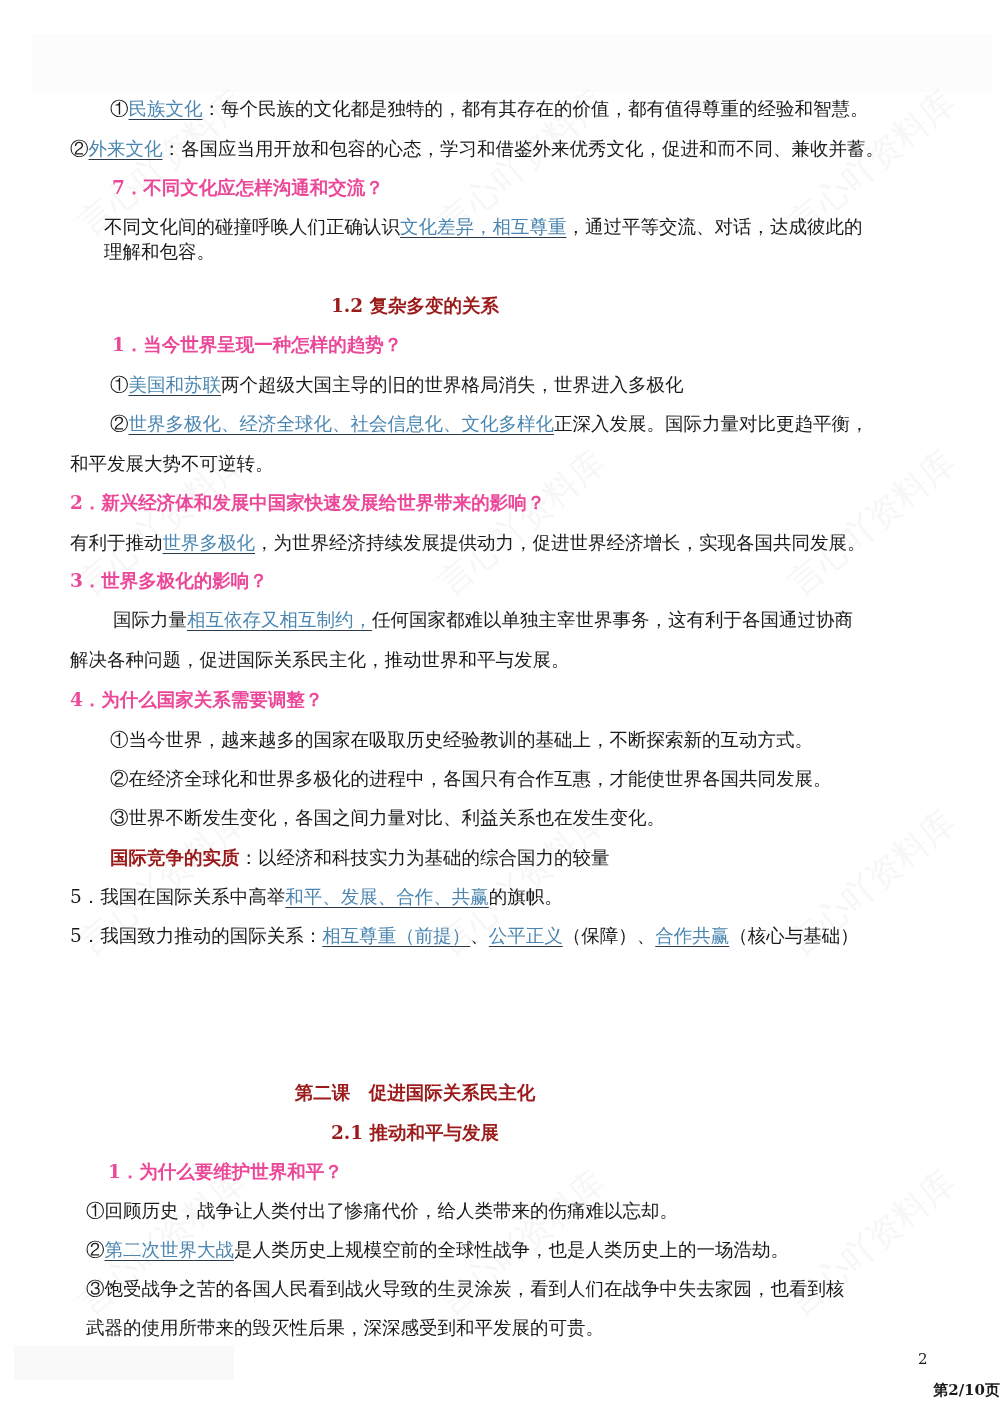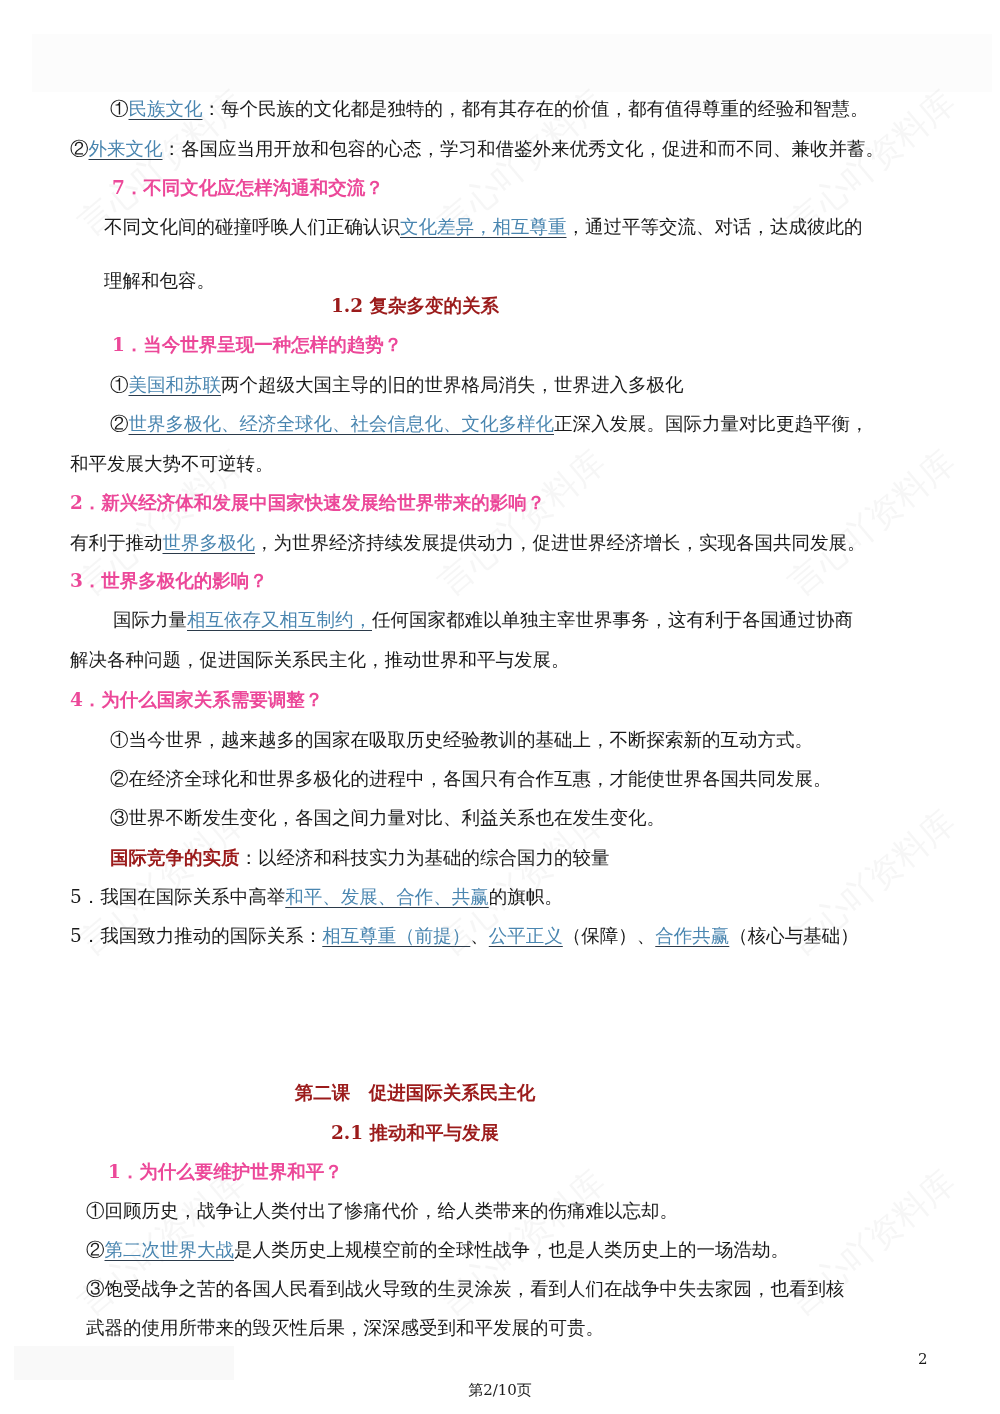--- a/index.html
+++ b/index.html
@@ -9,21 +9,21 @@
   }
   .topband { position: absolute; left: 32px; top: 34px; width: 960px; height: 58px; background: #fcfcfc; }
   .botband { position: absolute; left: 14px; top: 1346px; width: 220px; height: 34px; background: #f9f9f9; }
   .watermark { position: absolute; font-size: 34px; color: rgba(180,180,180,0.12); transform: rotate(-40deg); white-space: nowrap; pointer-events: none; font-family: "DejaVu Sans", sans-serif; }
   .line { position: absolute; font-size: 18.5px; line-height: 26px; white-space: nowrap; }
   .q { color: #ec4899; font-weight: bold; }
   .center { color: #9b1b1b; font-weight: bold; left: 0; width: 830px; text-align: center; }
   .lk { color: #4a86b0; text-decoration: underline; text-decoration-color: #2b3a4a; text-underline-offset: 4px; }
   .red { color: #9b1b1b; font-weight: bold; margin-top: 24px; }
   .pnum { position: absolute; left: 918px; top: 1350px; font-size: 15px; }
-  .pfoot { position: absolute; left: 0; width: 1000px; top: 1381px; text-align: center; font-size: 15px; }
+  .pfoot { position: absolute; left: 0; width: 1000px; top: 1381px; text-align: right; font-size: 15px; font-weight: bold; }
 </style>
 </head>
 <body>
 
 <div class="topband"></div>
 <div class="botband"></div>
 
 <div class="watermark" style="left:60px;top:140px">言心吖资料库</div>
 <div class="watermark" style="left:420px;top:140px">言心吖资料库</div>
 <div class="watermark" style="left:770px;top:140px">言心吖资料库</div>
@@ -40,21 +40,21 @@
 <div class="line" style="left:110px;top:96px">
   <span>①</span><span class="lk">民族文化</span><span>：每个民族的文化都是独特的，都有其存在的价值，都有值得尊重的经验和智慧。</span>
 </div>
 <div class="line" style="left:70px;top:136px">
   <span>②</span><span class="lk">外来文化</span><span>：各国应当用开放和包容的心态，学习和借鉴外来优秀文化，促进和而不同、兼收并蓄。</span>
 </div>
 <div class="line q" style="left:112px;top:175px">7．不同文化应怎样沟通和交流？</div>
 <div class="line" style="left:104px;top:214px">
   <span>不同文化间的碰撞呼唤人们正确认识</span><span class="lk">文化差异，相互尊重</span><span>，通过平等交流、对话，达成彼此的</span>
 </div>
-<div class="line" style="left:104px;top:268px">理解和包容。</div>
+<div class="line" style="left:104px;top:239px">理解和包容。</div>
 
 <div class="line center" style="top:293px">1.2 复杂多变的关系</div>
 <div class="line q" style="left:112px;top:332px">1．当今世界呈现一种怎样的趋势？</div>
 <div class="line" style="left:110px;top:372px">
   <span>①</span><span class="lk">美国和苏联</span><span>两个超级大国主导的旧的世界格局消失，世界进入多极化</span>
 </div>
 <div class="line" style="left:110px;top:411px">
   <span>②</span><span class="lk">世界多极化、经济全球化、社会信息化、文化多样化</span><span>正深入发展。国际力量对比更趋平衡，</span>
 </div>
 <div class="line" style="left:70px;top:451px">和平发展大势不可逆转。</div>

